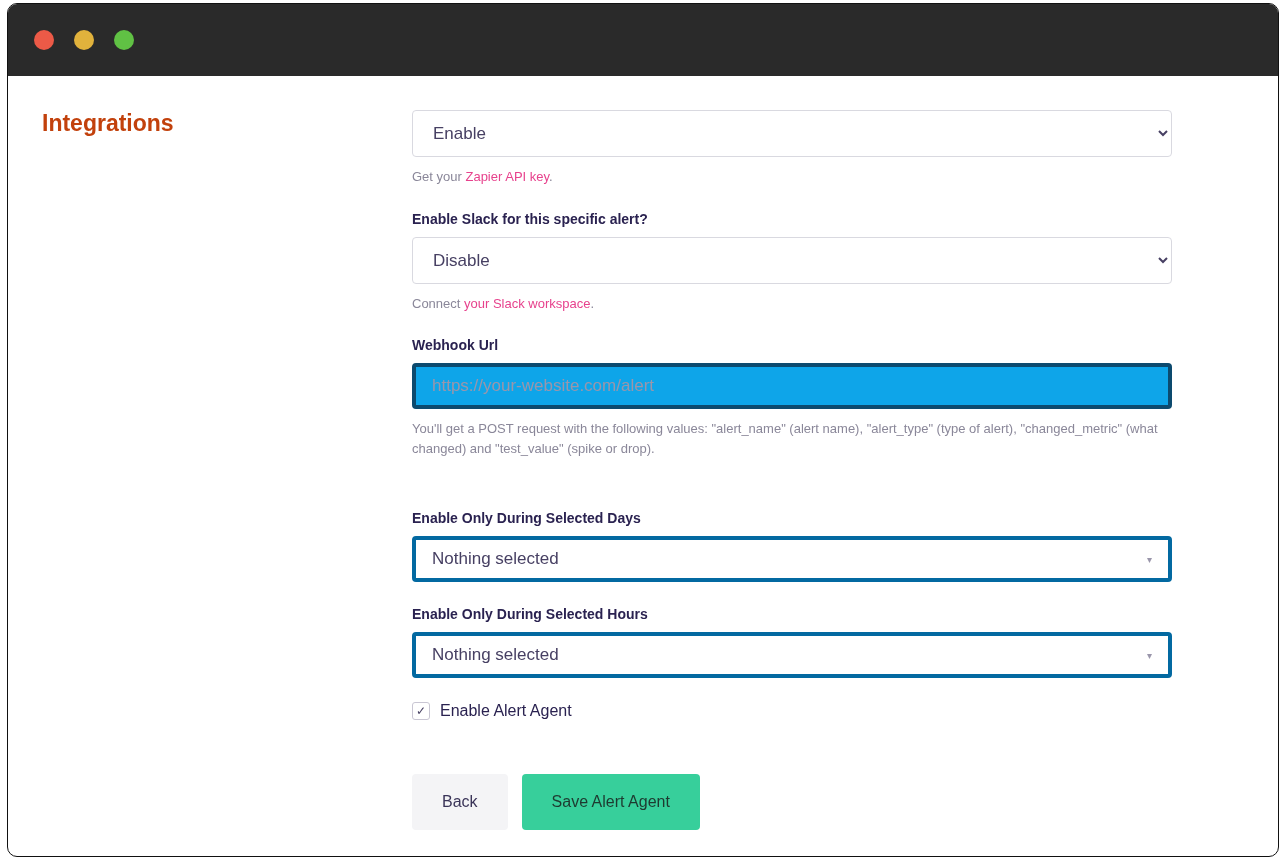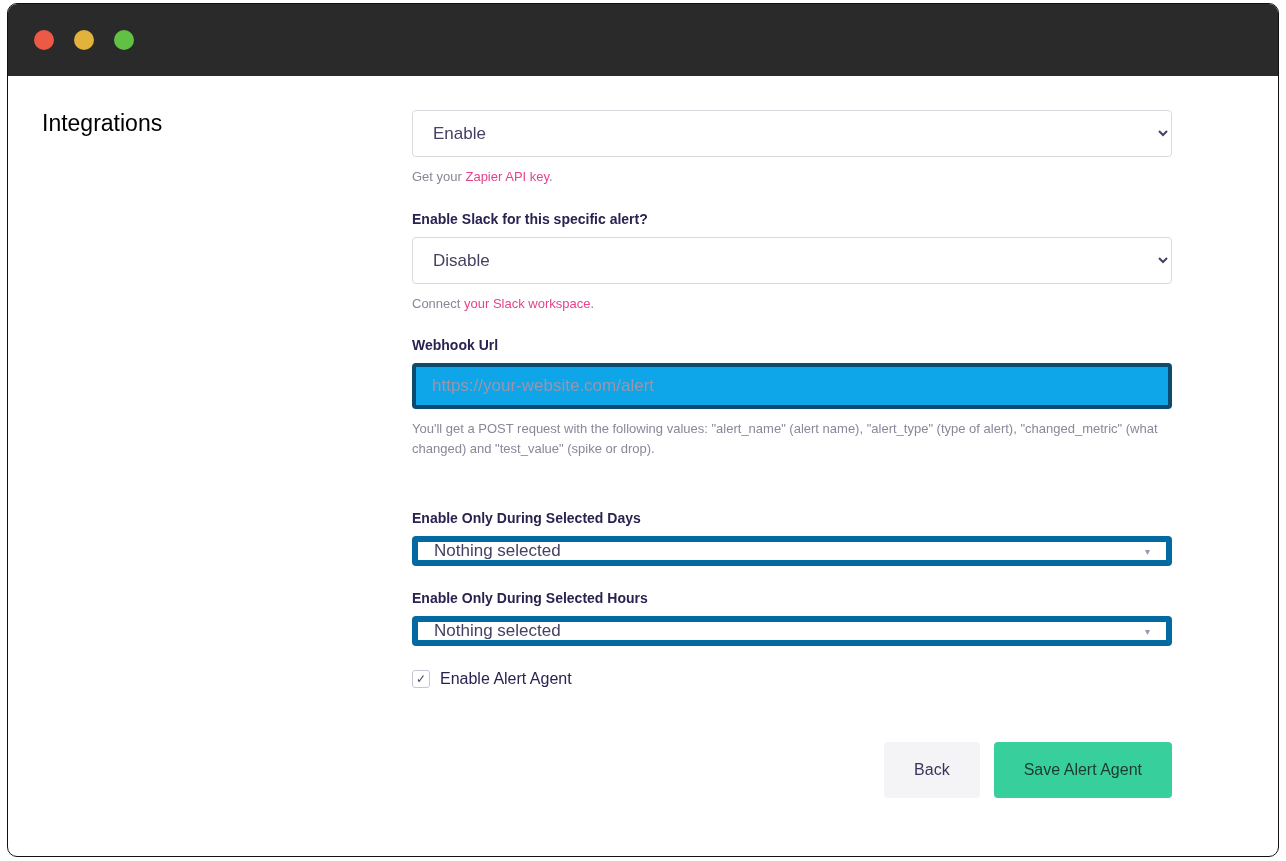--- a/index.html
+++ b/index.html
@@ -32,40 +32,40 @@
   .content {
     display: flex;
     padding: 34px 34px 20px 34px;
   }
   .sidecol {
     width: 370px;
     flex: 0 0 370px;
   }
   .section-title {
     font-size: 23px;
-    font-weight: 400;
-    color: #000000;
+    font-weight: 700;
+    color: #c2410c;
   }
   .form {
     flex: 1;
     max-width: 760px;
     color: #2a2250;
   }
   .field { margin-bottom: 24px; }
   .label {
     font-size: 14px;
     font-weight: 700;
     color: #2a2250;
     display: block;
     margin-bottom: 10px;
   }
   .select, .input {
     width: 100%;
-    height: 30px;
-    border: 6px solid #0369a1;
+    height: 46px;
+    border: 4px solid #0369a1;
     border-radius: 4px;
     padding: 0 16px;
     font-size: 17px;
     color: #474063;
     background: #fff;
     display: flex;
     align-items: center;
     justify-content: space-between;
   }
   .select-native {
@@ -107,21 +107,20 @@
     margin-top: 4px;
   }
   .checkbox {
     width: 18px; height: 18px; border: 1px solid #c9c6d3; border-radius: 3px;
     display: inline-flex; align-items: center; justify-content: center;
     font-size: 12px; color: #4a4465;
   }
   .checkbox-label { font-size: 16px; color: #2a2250; }
   .footer {
     display: flex;
-    justify-content: flex-end;
     gap: 14px;
     margin-top: 54px;
   }
   .btn {
     height: 56px;
     padding: 0 30px;
     border-radius: 4px;
     font-size: 16px;
     font-weight: 500;
     border: none;

